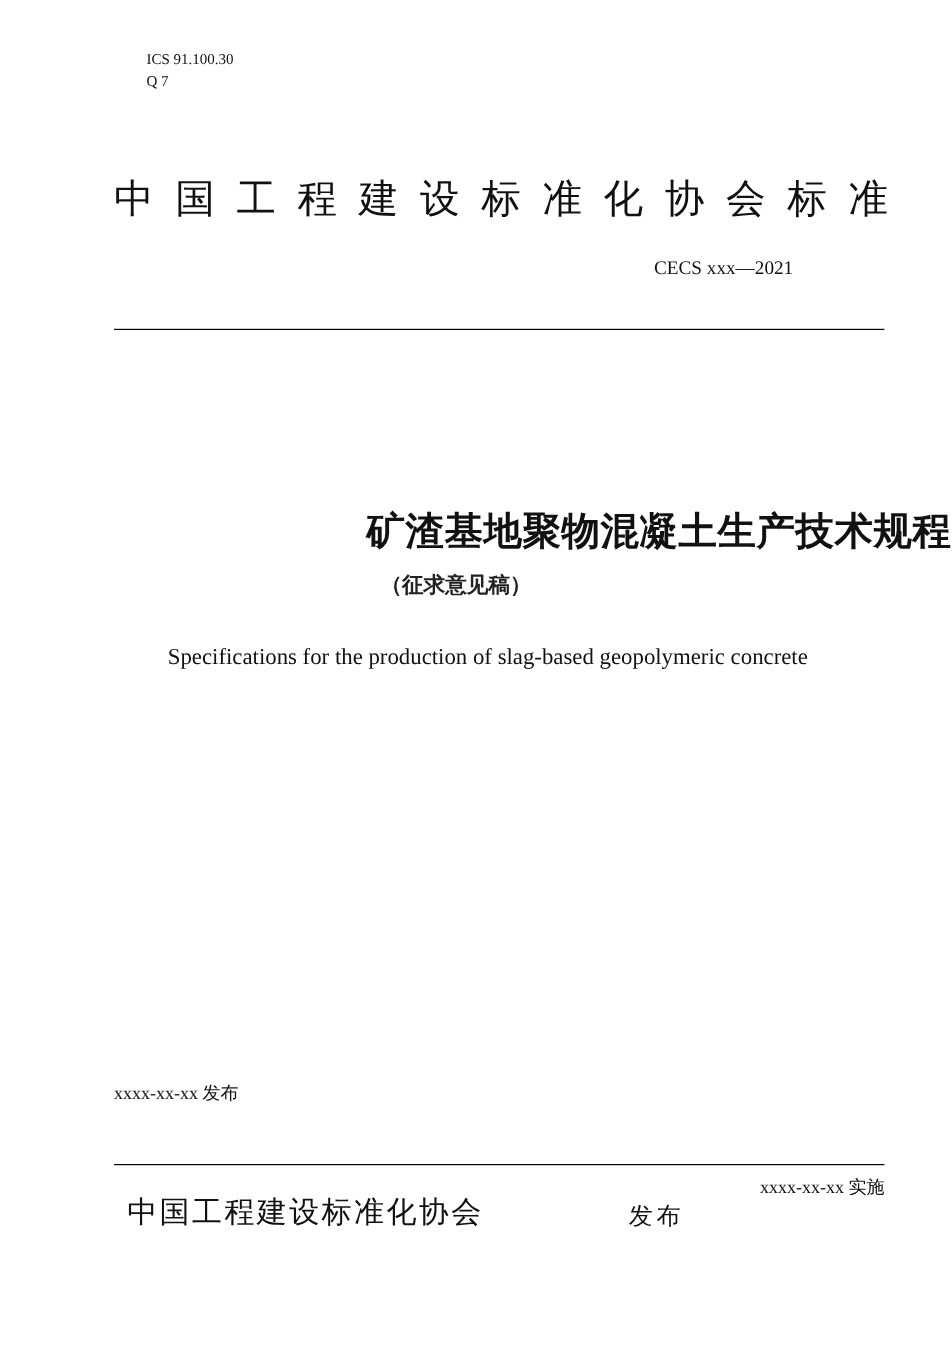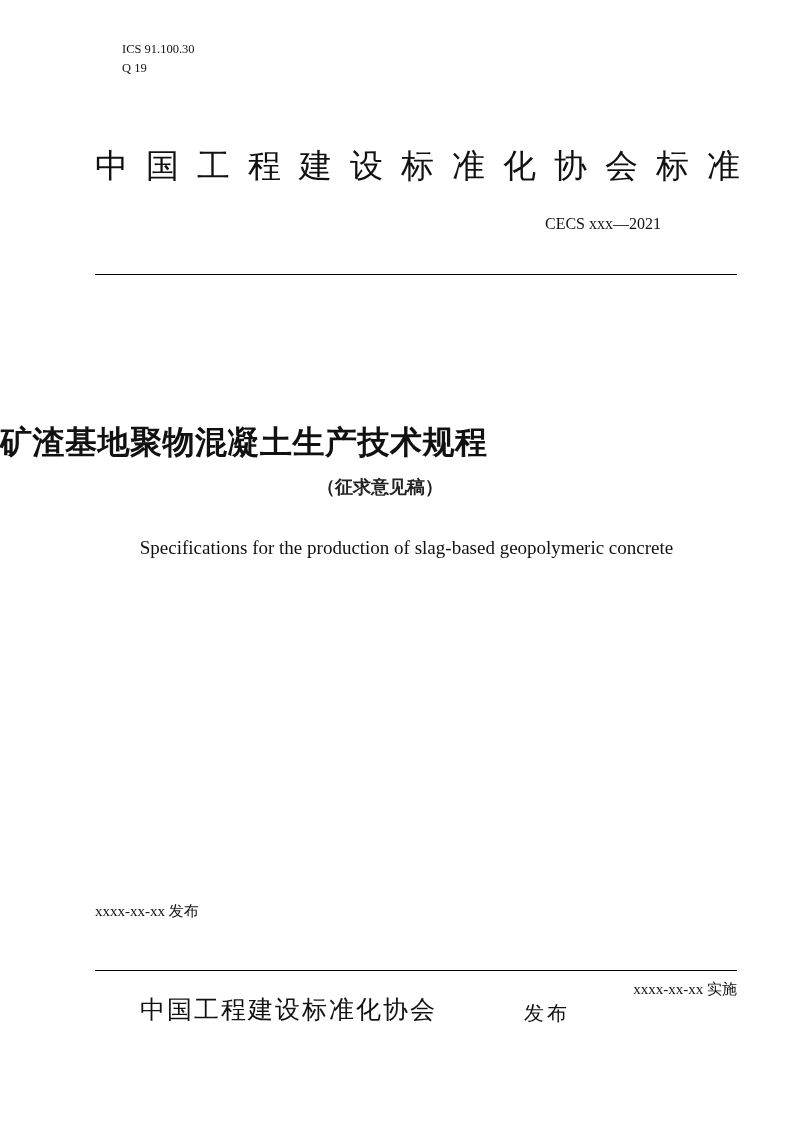--- a/index.html
+++ b/index.html
@@ -4,35 +4,35 @@
 <style>
   html, body { margin: 0; padding: 0; background: #ffffff; }
   body { width: 793px; height: 1122px; position: relative; overflow: hidden; color: #111; }
   .serif { font-family: "Liberation Serif", "DejaVu Serif", serif; }
   .sans { font-family: "DejaVu Sans", "Liberation Sans", sans-serif; }
   .abs { position: absolute; }
   #ics { left: 95px; top: 40px; font-size: 12.5px; line-height: 19px; margin-left: 27px; }
   #org-title { left: 95px; top: 146px; width: 645px; font-size: 33px; line-height: 40px; display: flex; justify-content: space-between; }
   #code { left: 545px; top: 215px; font-size: 16px; font-family: Liberation Serif, serif; }
   #rule-top { left: 95px; top: 274px; width: 642px; height: 0; border-top: 1.6px solid #000; }
-  #main-title { left: 0; width: 793px; top: 421px; text-align: left; font-size: 32px; font-weight: bold; letter-spacing: 0.5px; }
+  #main-title { left: 0; width: 793px; top: 421px; text-align: right; font-size: 32px; font-weight: bold; letter-spacing: 0.5px; }
   #draft { left: 0; width: 760px; top: 475px; text-align: center; font-size: 18px; font-weight: bold; color: #222; }
   #en-title { left: 0; width: 813px; top: 537px; text-align: center; font-size: 19px; }
   #issue-date { left: 95px; top: 902px; font-size: 15px; }
   #impl-date { right: 56px; top: 947px; font-size: 15px; margin-top: 33px; }
   #rule-bottom { left: 95px; top: 970px; width: 642px; height: 0; border-top: 1.6px solid #000; }
-  #publisher { left: 140px; top: 993px; font-size: 25px; letter-spacing: 2px; }
+  #publisher { left: 106px; top: 993px; font-size: 25px; letter-spacing: 2px; }
   #publish-word { left: 524px; top: 1000px; font-size: 20px; letter-spacing: 3px; }
 </style>
 </head>
 <body>
 
 <div class="abs serif" id="ics">
   <div>ICS 91.100.30</div>
-  <div>Q 19</div>
+  <div>Q 7</div>
 </div>
 
 <div class="abs sans" id="org-title">
   <span>中</span>
   <span>国</span>
   <span>工</span>
   <span>程</span>
   <span>建</span>
   <span>设</span>
   <span>标</span>

